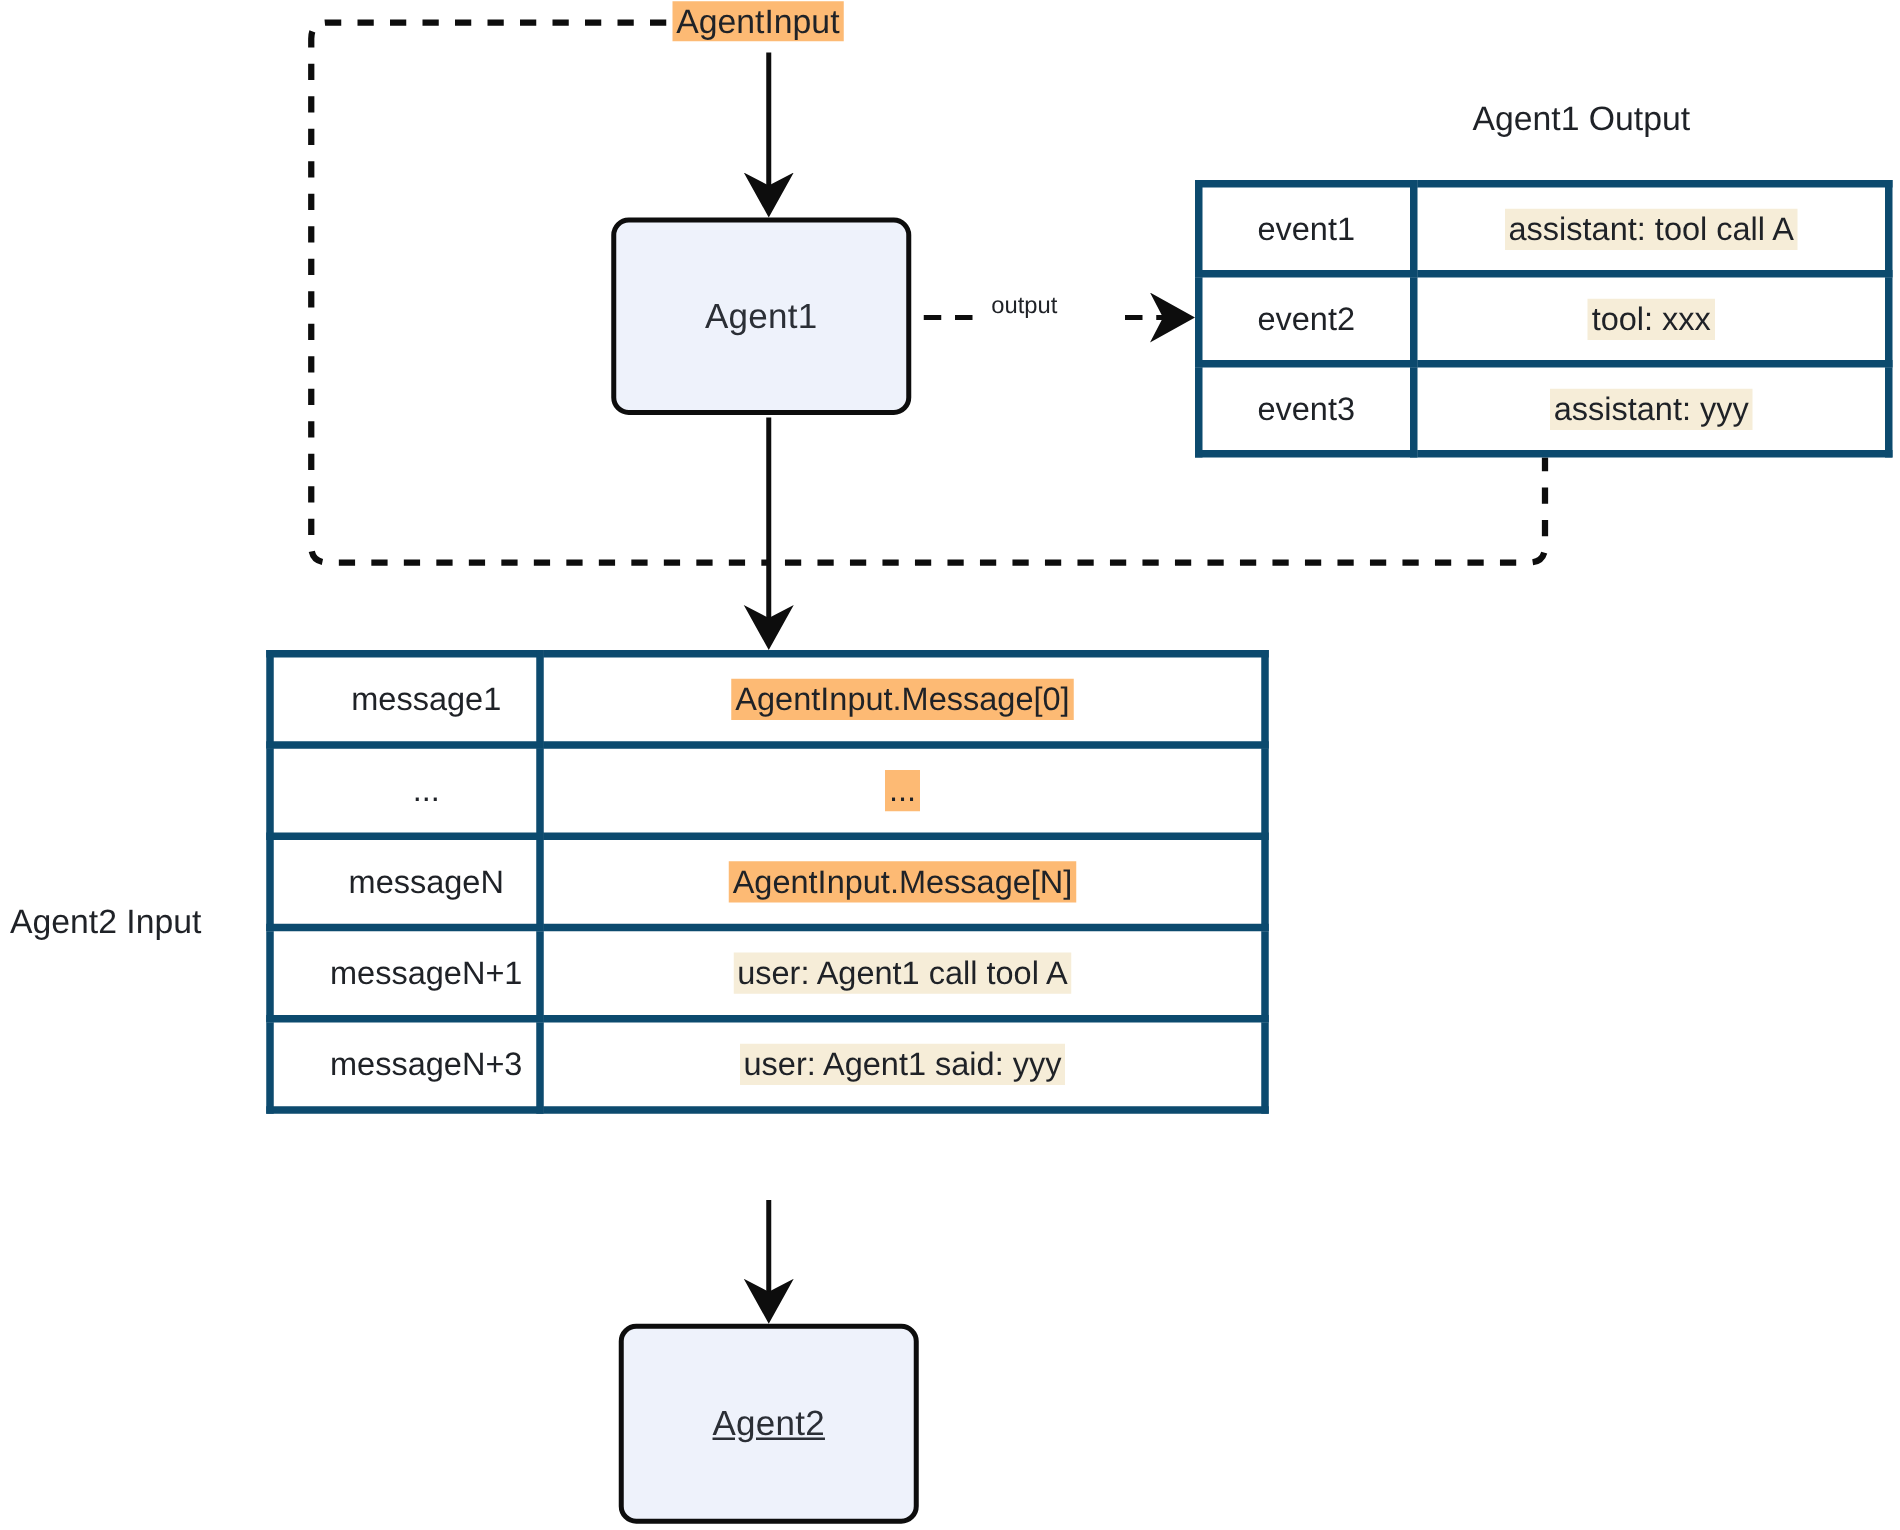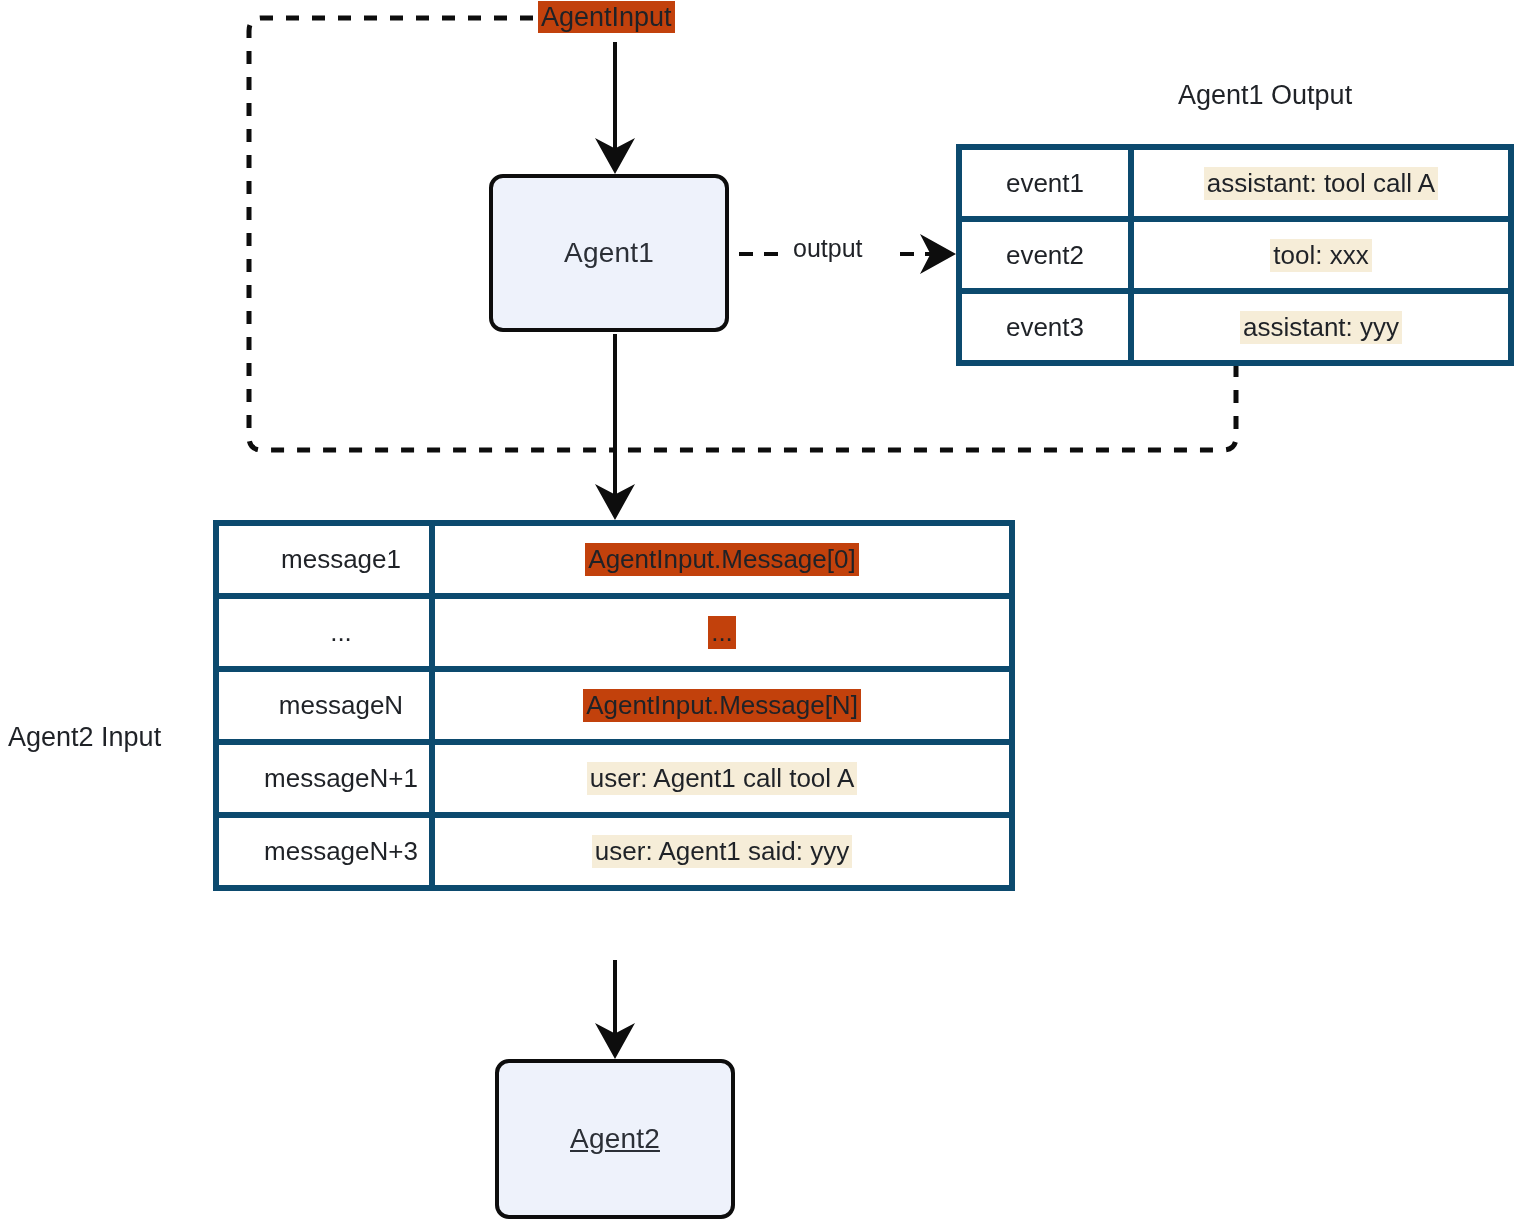--- a/index.html
+++ b/index.html
@@ -51,34 +51,34 @@
   #agent2-node { left: 495px; top: 1059px; width: 240px; height: 160px; text-decoration: underline; }
 
   
   .plain-label {
     position: absolute;
     font-size: 27px;
     color: #1f2227;
     white-space: nowrap;
   }
   .hl-pink {
-    background: #c2410c;
+    background: #fdba74;
     padding: 1px 3px;
   }
   .hl-beige {
     background: #f6edd8;
     padding: 1px 3px;
   }
 
   #agent-input-label { left: 538px; top: 2px; font-size: 27px; }
   #agent1-output-title { left: 1152px; top: 80px; margin-left: 26px; }
   #agent2-input-title { left: 8px; top: 722px; }
   #output-edge-label {
     left: 793px; top: 234px;
-    font-size: 25px;
+    font-size: 19px;
   }
 
   
   .data-table {
     position: absolute;
     border-collapse: collapse;
     table-layout: fixed;
     background: #ffffff;
   }
   .data-table td {

